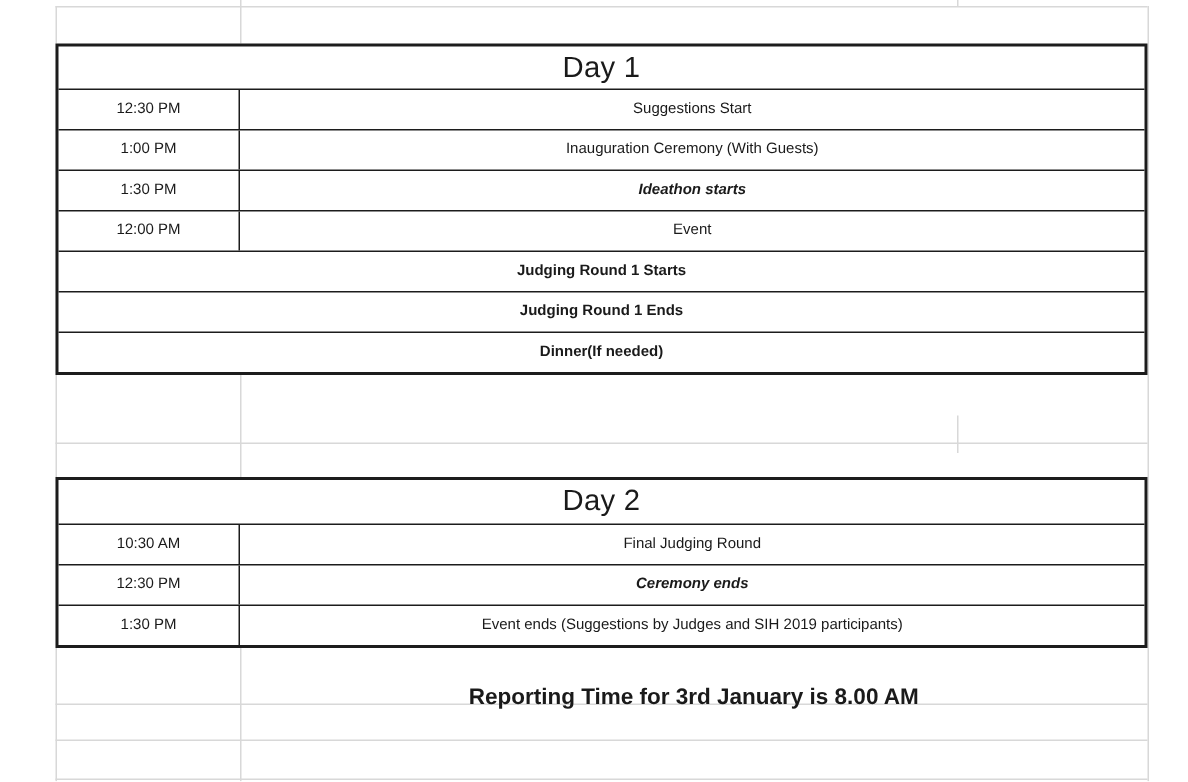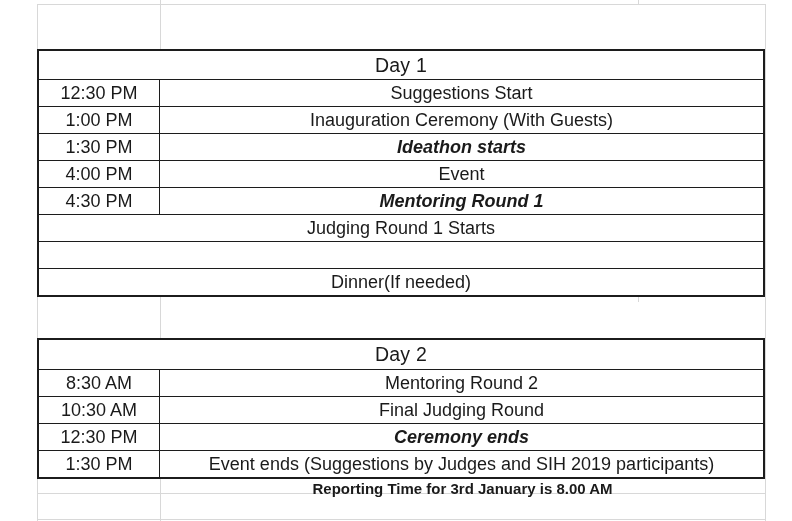--- a/index.html
+++ b/index.html
@@ -19,53 +19,52 @@
   .gl.h { height: 1px; }
   .gl.v { width: 1px; }
 
   
   .sched-table {
     position: absolute;
     left: 37px;
     width: 728px;
     background: #ffffff;
     border: 2px solid #1c1c1c;
-    margin-top: 20px;
   }
   .day-header {
     height: 28px;
     line-height: 28px;
     text-align: center;
     font-size: 19.5px;
     letter-spacing: 0.2px;
   }
   .t2 .day-header { height: 29px; line-height: 29px; }
   .row {
     display: flex;
     height: 27px;
     border-top: 1px solid #1c1c1c;
   }
   .cell {
     line-height: 26px;
-    font-size: 18px;
+    font-size: 10px;
     text-align: center;
     white-space: nowrap;
     overflow: hidden;
   }
   .cell.time { width: 121px; border-right: 1px solid #1c1c1c; }
   .cell.activity { flex: 1; }
 
   .s-regular { font-weight: 400; font-style: normal; }
-  .s-bold { font-weight: 400; font-style: normal; }
+  .s-bold { font-weight: 700; font-style: normal; }
   .s-bold-italic { font-weight: 700; font-style: italic; }
 
   .reporting-note {
     position: absolute;
     left: 160px;
-    top: 477px;
+    top: 453px;
     width: 605px;
     height: 24px;
     line-height: 24px;
     text-align: center;
     font-size: 15px;
     font-weight: 700;
   }
 </style>
 </head>
 <body>
@@ -92,44 +91,37 @@
     </div>
     <div class="row">
       <div class="cell time s-regular">1:00 PM</div>
       <div class="cell activity s-regular">Inauguration Ceremony (With Guests)</div>
     </div>
     <div class="row">
       <div class="cell time s-regular">1:30 PM</div>
       <div class="cell activity s-bold-italic">Ideathon starts</div>
     </div>
     <div class="row">
-      <div class="cell time s-regular">4:00 PM</div>
+      <div class="cell time s-regular">12:00 PM</div>
       <div class="cell activity s-regular">Event</div>
-    </div>
-    <div class="row">
-      <div class="cell time s-regular">4:30 PM</div>
-      <div class="cell activity s-bold-italic">Mentoring Round 1</div>
     </div>
     <div class="row">
       <div class="cell activity s-bold">Judging Round 1 Starts</div>
     </div>
     <div class="row">
+      <div class="cell activity s-bold">Judging Round 1 Ends</div>
     </div>
     <div class="row">
       <div class="cell activity s-bold">Dinner(If needed)</div>
     </div>
   </div>
 
   <div class="sched-table t2" style="top:318px;">
     <div class="day-header">Day 2</div>
 
-    <div class="row">
-      <div class="cell time s-regular">8:30 AM</div>
-      <div class="cell activity s-regular">Mentoring Round 2</div>
-    </div>
     <div class="row">
       <div class="cell time s-regular">10:30 AM</div>
       <div class="cell activity s-regular">Final Judging Round</div>
     </div>
     <div class="row">
       <div class="cell time s-regular">12:30 PM</div>
       <div class="cell activity s-bold-italic">Ceremony ends</div>
     </div>
     <div class="row">
       <div class="cell time s-regular">1:30 PM</div>

